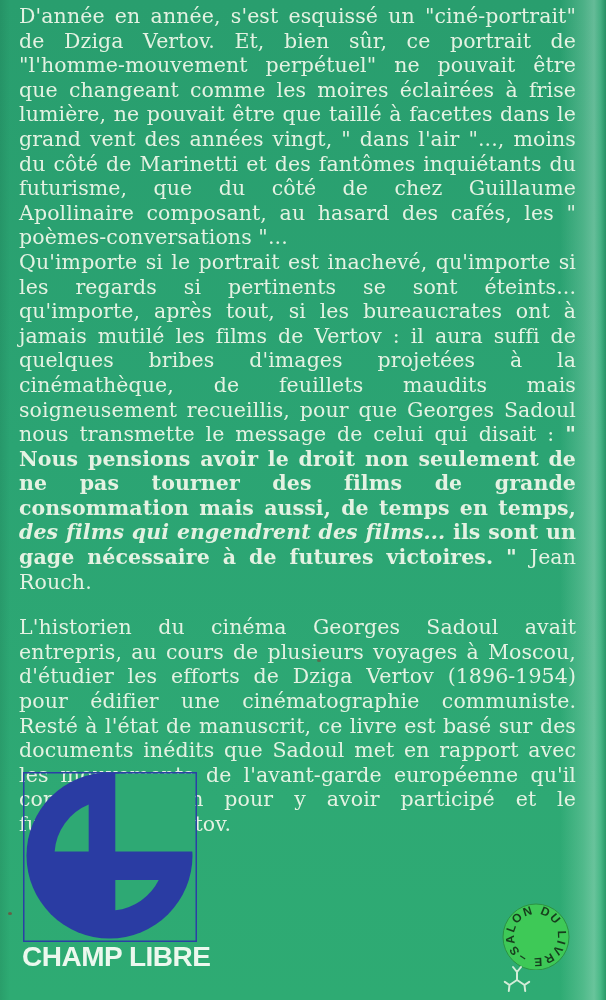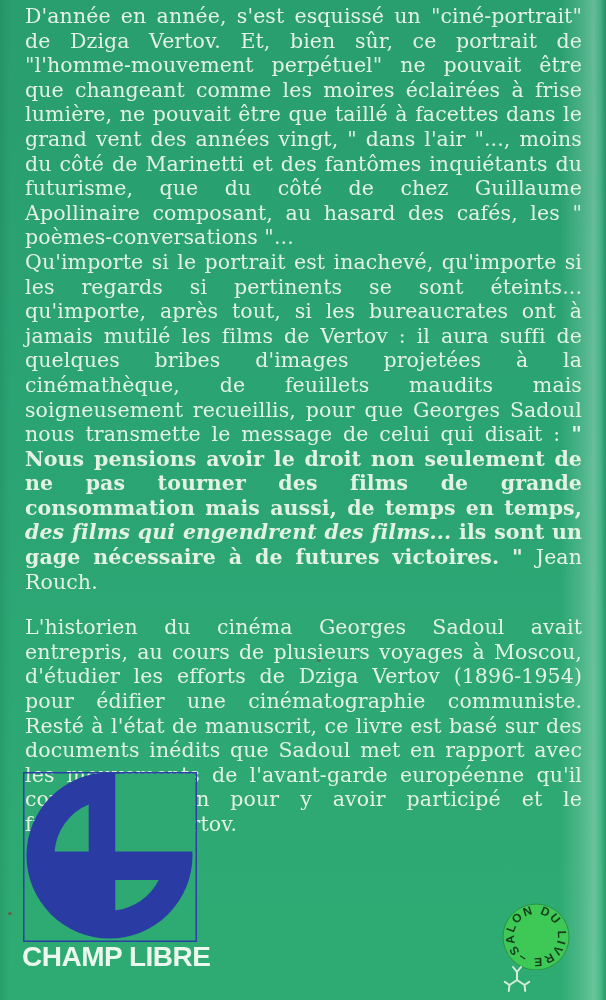--- a/index.html
+++ b/index.html
@@ -19,21 +19,21 @@
       rgba(170,235,205,0.22) 88%,
       rgba(25,95,65,0.22) 100%);
     pointer-events:none;
   }
   .edge-left{
     position:absolute;top:0;left:0;width:10px;height:1000px;
     background:linear-gradient(90deg,rgba(0,45,28,0.10),rgba(0,45,28,0));
     pointer-events:none;
   }
   .text-block{
-    position:absolute;left:25px;top:4px;width:557px;
+    position:absolute;left:19px;top:4px;width:557px;
     color:#e4f2e2;
     font-size:20.5px;line-height:1.2;
     text-align:justify;
     letter-spacing:0.1px;
   }
   .text-block p{margin:0;}
   .para-gap{margin-top:21px !important;}
   .text-block b{font-weight:bold;}
   .bi{font-style:italic;font-weight:bold;margin-top:40px;}
   .logo{position:absolute;left:23px;top:772px;}

